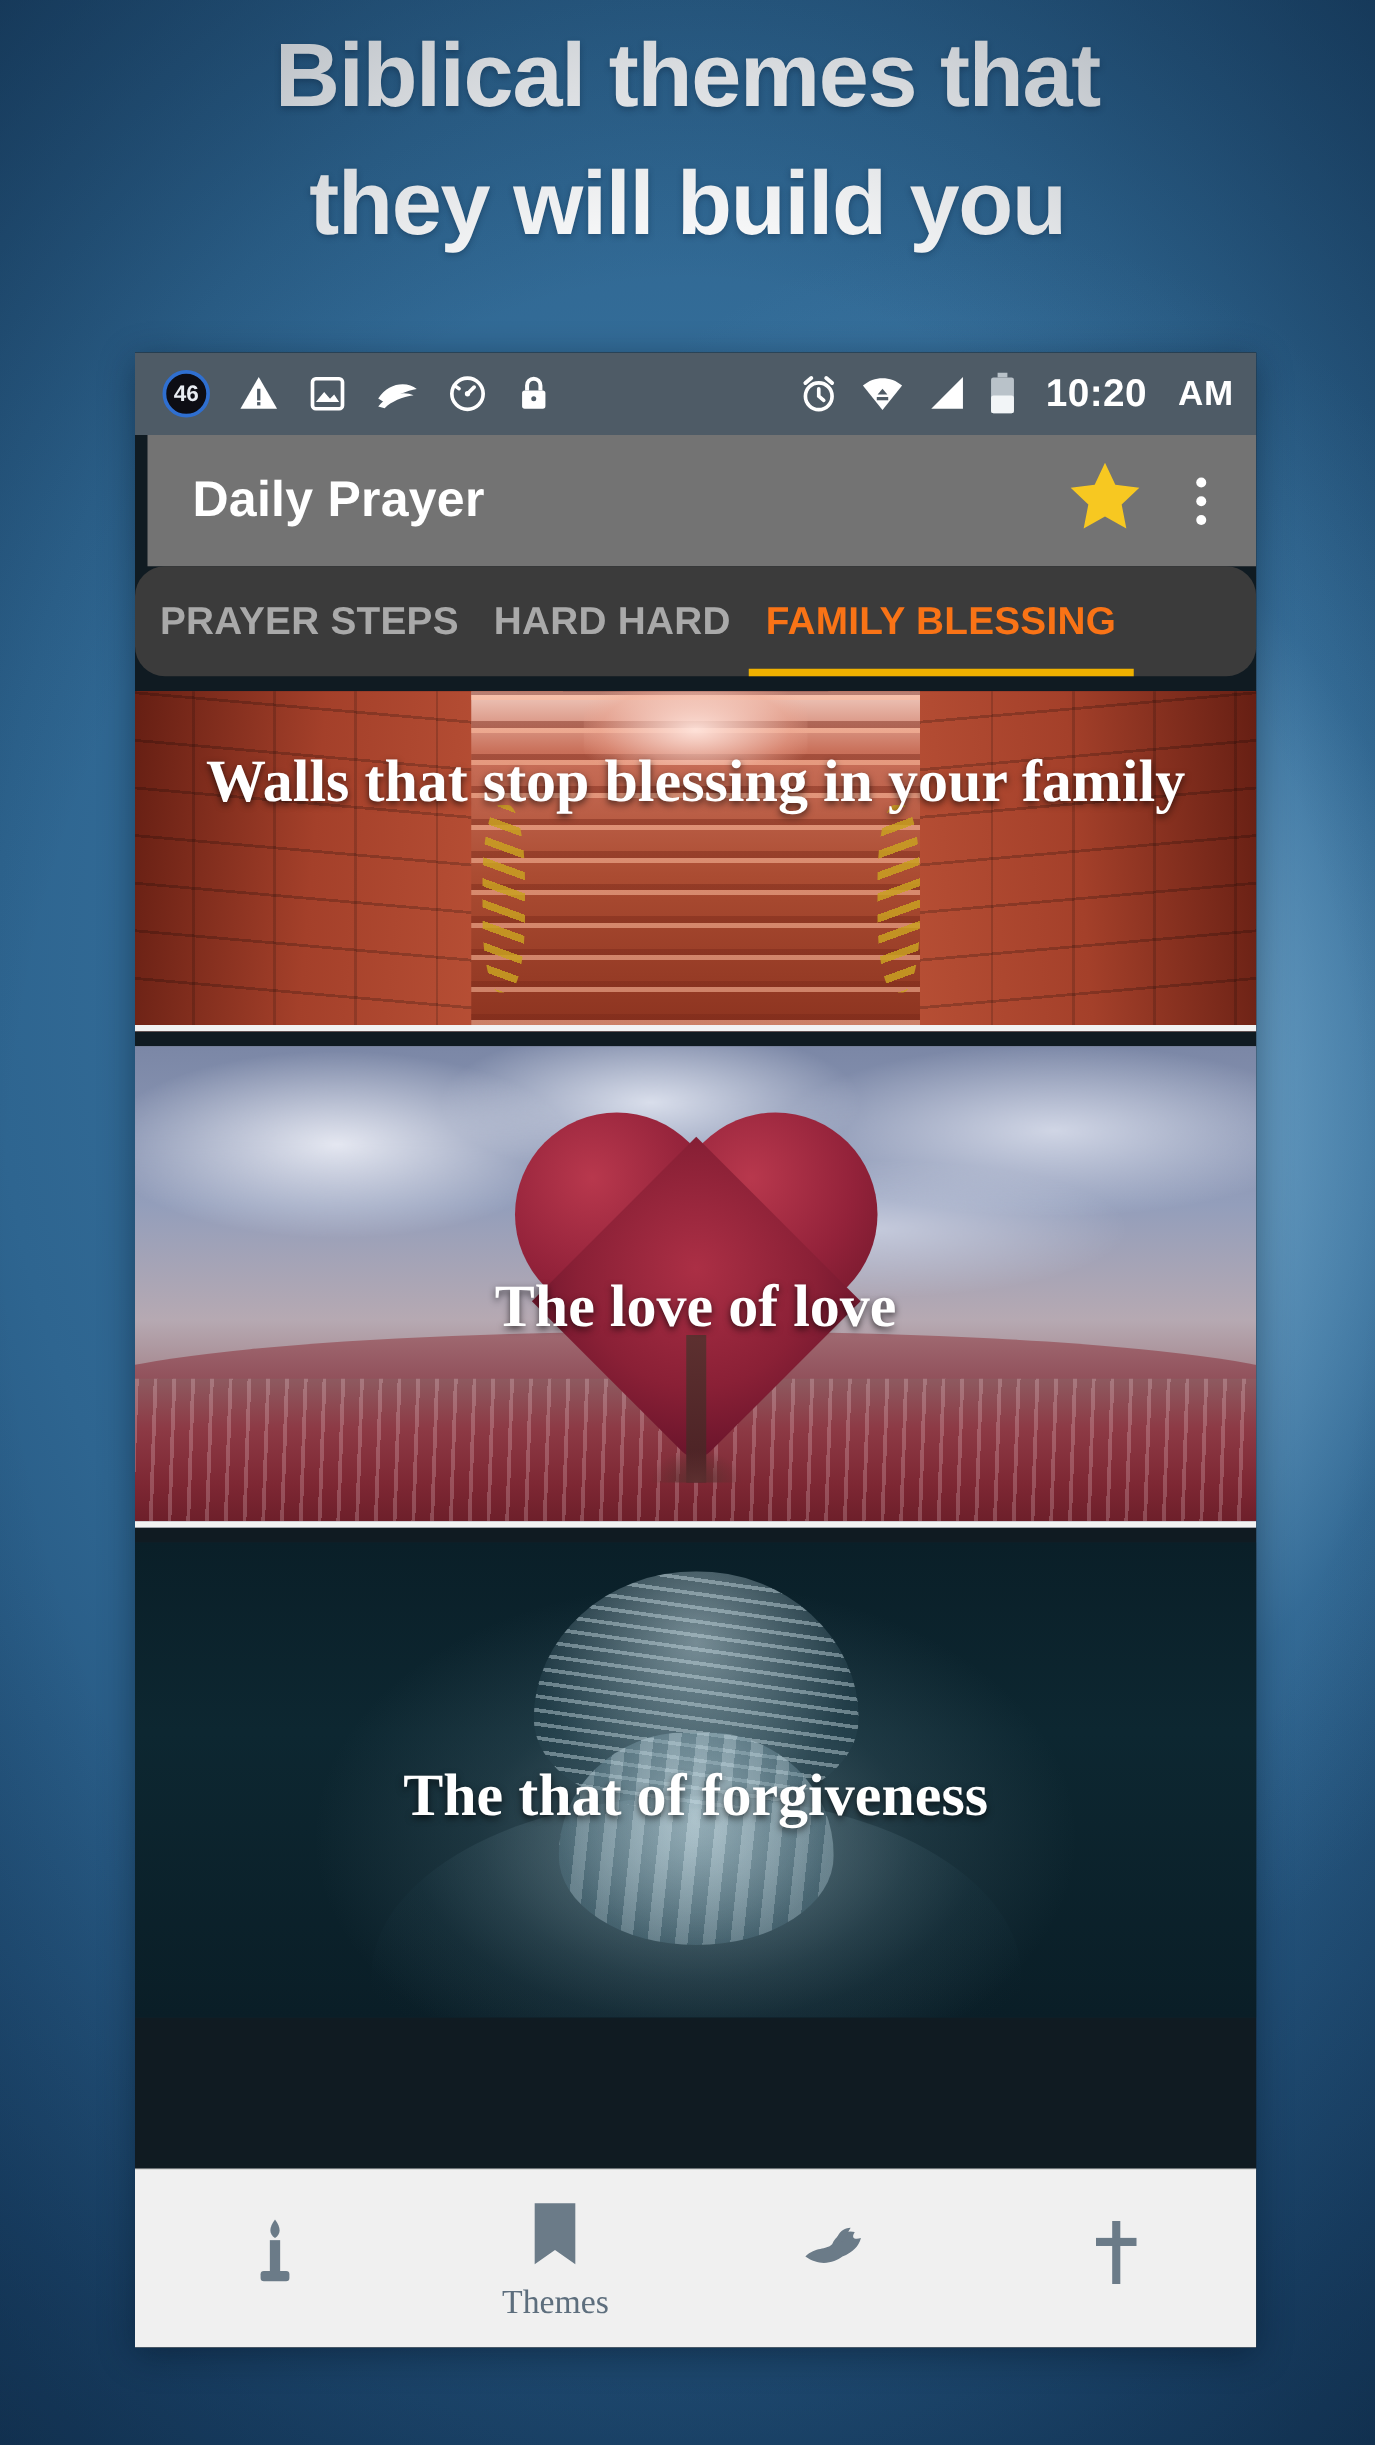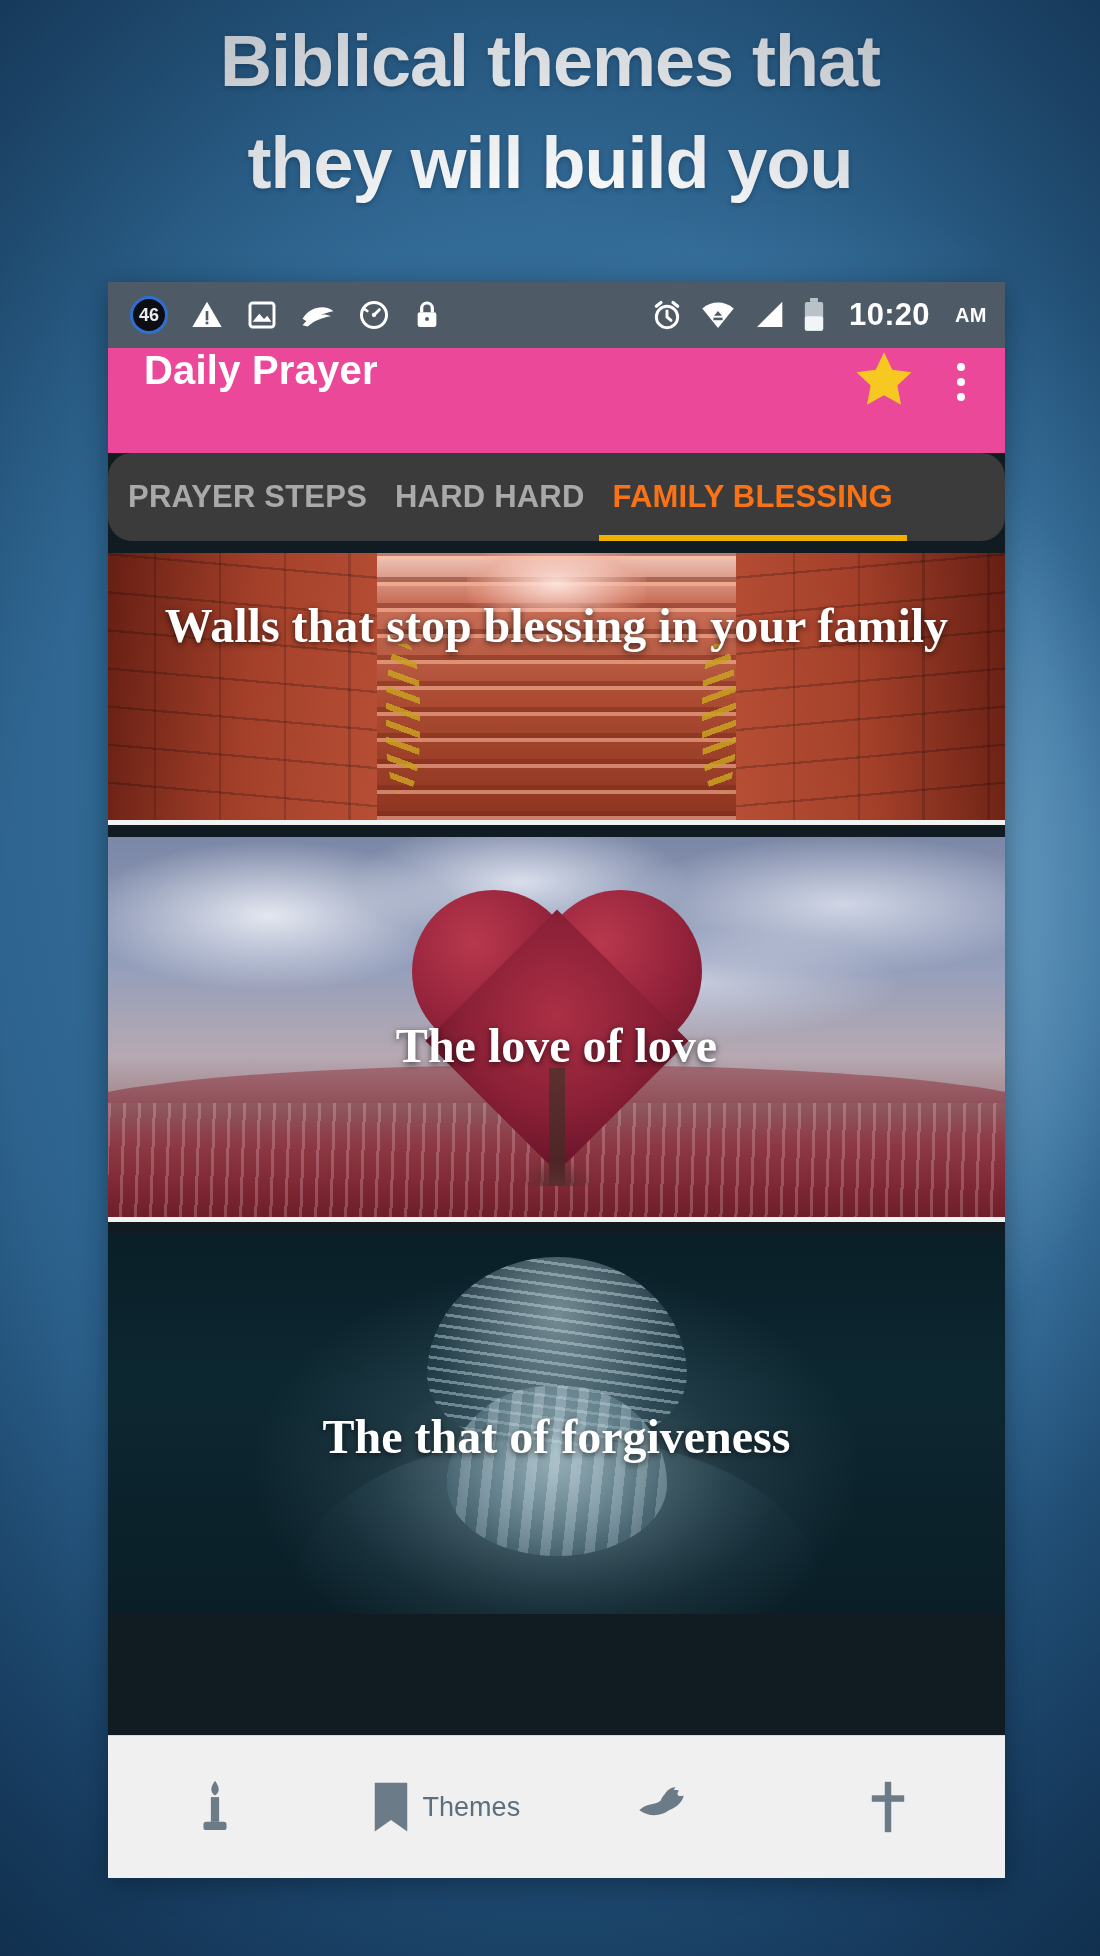--- a/index.html
+++ b/index.html
@@ -72,43 +72,44 @@
   .sb-left { display: flex; align-items: center; gap: 22px; }
   .sb-right { margin-left: auto; display: flex; align-items: center; gap: 18px; }
   .sb-ico { display: flex; align-items: center; justify-content: center; }
   #sb-time {
     font-size: 31px;
     font-weight: bold;
     letter-spacing: 0.3px;
     margin-left: 6px;
   }
   #sb-ampm {
-    font-size: 20px;
+    font-size: 28px;
     font-weight: bold;
     margin-left: 7px;
     letter-spacing: 0.5px;
   }
   .badge46 {
     width: 38px; height: 38px; border-radius: 50%;
     background: #0d0d14;
     border: 3px solid #2f6fd0;
     color: #e8ecf2;
     font-size: 18px; font-weight: bold;
     display: flex; align-items: center; justify-content: center;
     box-sizing: border-box;
   }
 
   
   #appbar {
     height: 105px;
-    background: #ec4899;
+    background: #737373;
     display: flex;
-    align-items: flex-start;
+    align-items: center;
     padding: 0 26px 0 36px;
     box-sizing: border-box;
+    margin-left: 10px;
   }
   #app-title {
     color: #ffffff;
     font-size: 40px;
     font-weight: bold;
     letter-spacing: 0.2px;
   }
   #appbar-actions { margin-left: auto; display: flex; align-items: center; gap: 26px; }
   .dots { display: flex; flex-direction: column; gap: 7px; padding: 8px 14px; }
   .dots i { display: block; width: 8px; height: 8px; border-radius: 50%; background: #ffffff; }
@@ -299,25 +300,26 @@
     height: 143px;
     background: #f0f0f0;
     display: flex;
     align-items: center;
     border-top: 1px solid #d9d9d9;
     box-sizing: border-box;
   }
   .navitem {
     flex: 1;
     display: flex;
-    flex-direction: row;
+    flex-direction: column;
     align-items: center;
     justify-content: center;
     gap: 10px;
     height: 100%;
+    font-family: Liberation Serif, serif;
   }
   .navitem .nav-label {
     color: #5d6e7d;
     font-size: 27px;
   }
   .nav-ico { display: flex; align-items: center; justify-content: center; height: 58px; }
 </style>
 </head>
 <body>
 

